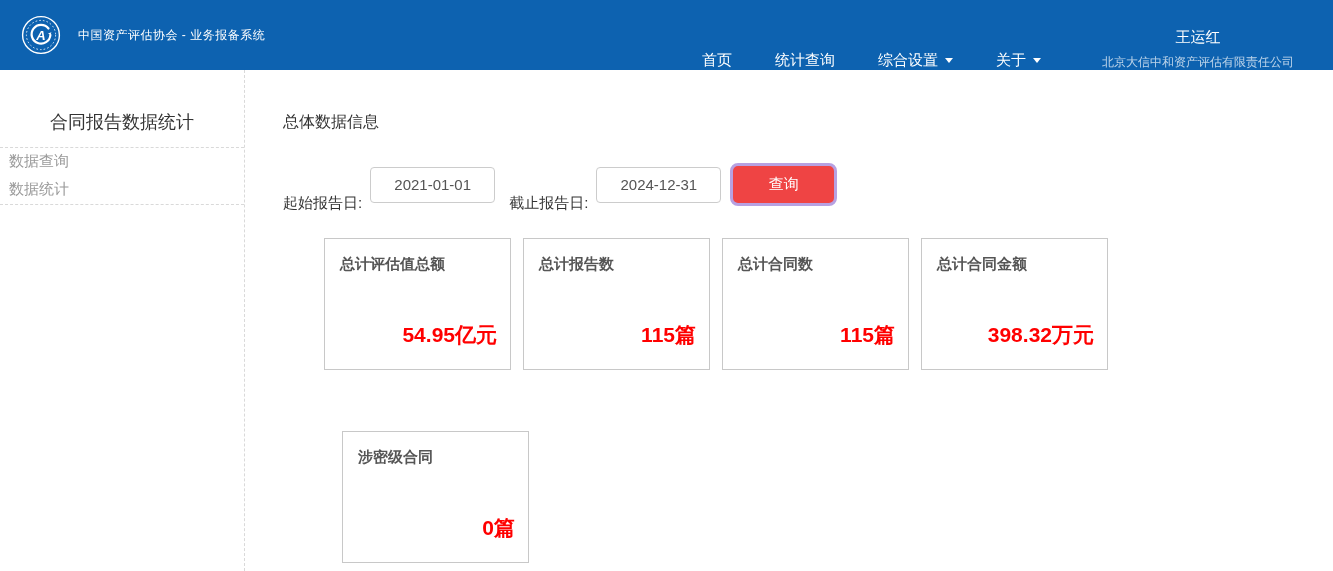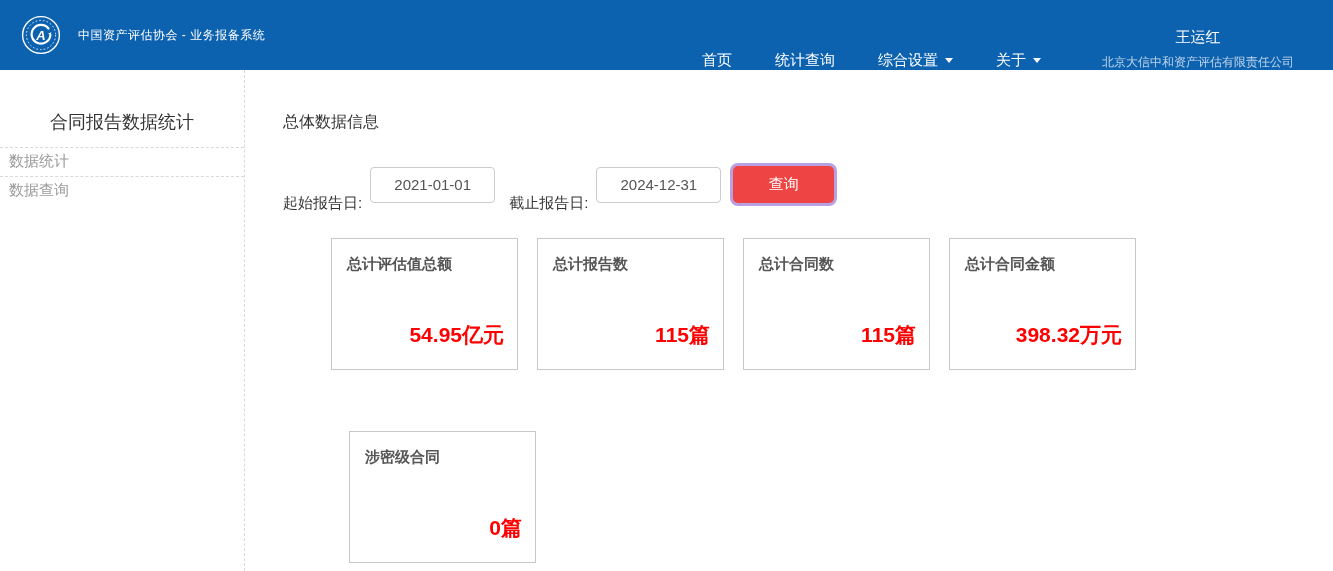--- a/index.html
+++ b/index.html
@@ -151,21 +151,20 @@
     margin-left: 41px;
   }
   .cards-row.first { margin-top: 32px; }
   .cards-row.second { margin-top: 61px; padding-left: 18px; }
   .card {
     position: relative;
     width: 187px;
     height: 132px;
     border: 1px solid #c8c8c8;
     background: #ffffff;
-    margin-left: 7px;
   }
   .card-title {
     padding: 16px 14px 0 15px;
     font-size: 15px;
     font-weight: 600;
     color: #555555;
   }
   .card-value {
     position: absolute;
     right: 13px;
@@ -219,25 +218,25 @@
     <div class="userbox">
       <span class="user-name">王运红</span>
       <span class="user-company">北京大信中和资产评估有限责任公司</span>
     </div>
   </header>
 
   <div class="content">
 
     <aside class="sidebar">
       <div class="sidebar-title">合同报告数据统计</div>
+      <div class="sidebar-item">
+        <span>数据查询</span>
+      </div>
       <div class="sidebar-item bordered">
         <span>数据统计</span>
-      </div>
-      <div class="sidebar-item">
-        <span>数据查询</span>
       </div>
     </aside>
 
     <main class="main">
       <h2 class="section-title">总体数据信息</h2>
 
       <div class="form-row">
         <span class="form-label">起始报告日:</span>
         <input class="date-input" type="text" value="2021-01-01" style="">
         <span class="form-label second">截止报告日:</span>

